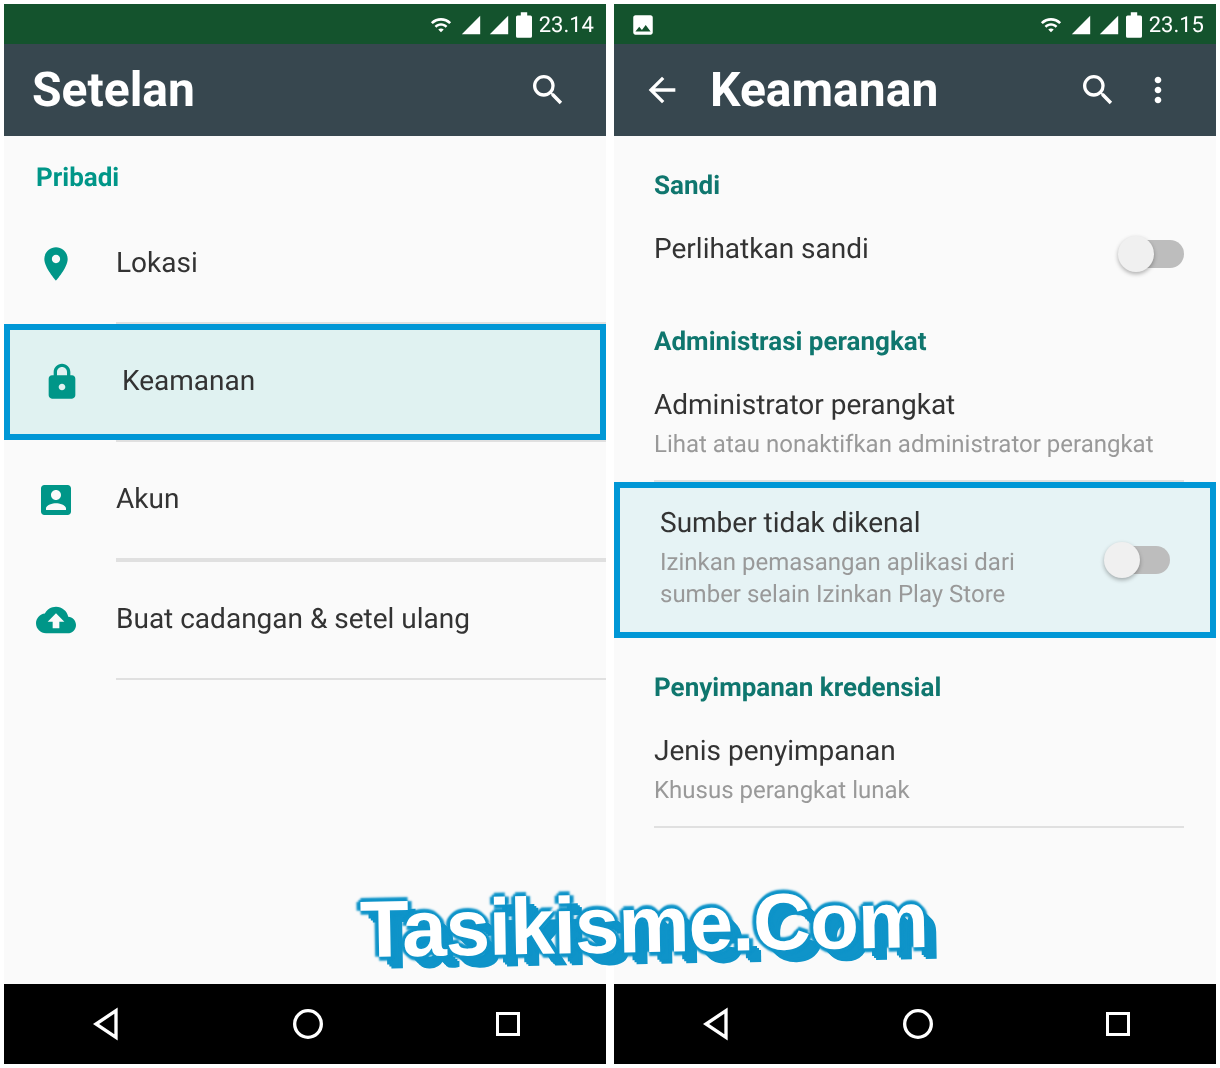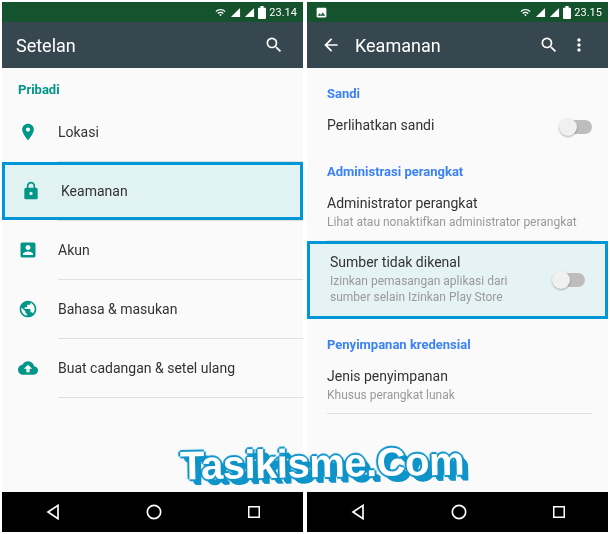--- a/index.html
+++ b/index.html
@@ -2,26 +2,26 @@
 <html><head>
 <meta charset="utf-8">
 <style>
 * { margin: 0; padding: 0; box-sizing: border-box; font-family: Roboto, Arial, sans-serif; }
 body { background: #fff; width: 610px; height: 534px; position: relative; overflow: hidden; }
 .container { display: flex; gap: 4px; padding: 2px; }
 .phone { width: 302px; background: #fff; position: relative; height: 530px; display: flex; flex-direction: column; }
 .statusbar { background: #14532d; color: #fff; height: 20px; display: flex; justify-content: flex-end; align-items: center; padding: 0 6px; font-size: 11px; gap: 3px; }
 .statusbar .left-icon { margin-right: auto; margin-left: 2px; }
 .appbar { background: #37474f; color: #fff; height: 46px; display: flex; align-items: center; padding: 0 14px; }
-.appbar-title { font-size: 18px; font-weight: 400; flex: 1; }
+.appbar-title { font-size: 24px; font-weight: 700; flex: 1; }
 .appbar-icon { width: 30px; display: flex; justify-content: center; align-items: center; }
 .appbar-back { width: 34px; display: flex; align-items: center; }
 .content { flex: 1; background: #fafafa; overflow: hidden; }
 .section-header { color: #009688; font-size: 13px; font-weight: 700; padding: 14px 16px 6px 16px; }
-.section-header.sub { color: #3b82f6; padding: 18px 16px 6px 20px; }
+.section-header.sub { color: #0f766e; padding: 18px 16px 6px 20px; }
 .list-item { display: flex; align-items: center; padding: 14px 12px; min-height: 58px; }
 .list-item .icon-col { width: 44px; display: flex; justify-content: flex-start; align-items: center; color: #009688; padding-left: 4px; }
 .list-item .text-col { flex: 1; }
 .list-item .text-col .label { font-size: 14px; color: #333; }
 .divider { height: 1px; background: #e0e0e0; margin-left: 56px; }
 .highlight { border: 3px solid #0097d6; background: #e0f2f1; }
 .right-item { padding: 10px 16px 10px 20px; }
 .right-item .title { font-size: 14px; color: #333; margin-bottom: 3px; }
 .right-item .subtitle { font-size: 12px; color: #999; line-height: 1.35; }
 .right-item.with-toggle { display: flex; align-items: center; }
@@ -104,30 +104,20 @@
             <svg width="20" height="20" viewBox="0 0 24 24" fill="#009688">
               <path d="M3 5v14c0 1.1.9 2 2 2h14c1.1 0 2-.9 2-2V5c0-1.1-.9-2-2-2H5c-1.1 0-2 .9-2 2zm12 4c0 1.66-1.34 3-3 3s-3-1.34-3-3 1.34-3 3-3 3 1.34 3 3zm-9 8c0-2 4-3.1 6-3.1s6 1.1 6 3.1v1H6v-1z"></path>
             </svg>
           </div>
         <div class="text-col">
             <div class="label">Akun</div>
           </div>
       </div>
       <div class="divider"></div>
 
-      <div class="list-item">
-        <div class="icon-col">
-            <svg width="20" height="20" viewBox="0 0 24 24" fill="#009688">
-              <path d="M12 2C6.48 2 2 6.48 2 12s4.48 10 10 10 10-4.48 10-10S17.52 2 12 2zm-1 17.93c-3.95-.49-7-3.85-7-7.93 0-.62.08-1.21.21-1.79L9 15v1c0 1.1.9 2 2 2v1.93zm6.9-2.54c-.26-.81-1-1.39-1.9-1.39h-1v-3c0-.55-.45-1-1-1H8v-2h2c.55 0 1-.45 1-1V7h2c1.1 0 2-.9 2-2v-.41c2.93 1.19 5 4.06 5 7.41 0 2.08-.8 3.97-2.1 5.39z"></path>
-            </svg>
-          </div>
-        <div class="text-col">
-            <div class="label">Bahasa &amp; masukan</div>
-          </div>
-      </div>
       <div class="divider"></div>
 
       <div class="list-item">
         <div class="icon-col">
             <svg width="20" height="20" viewBox="0 0 24 24" fill="#009688">
               <path d="M19.35 10.04C18.67 6.59 15.64 4 12 4 9.11 4 6.6 5.64 5.35 8.04 2.34 8.36 0 10.91 0 14c0 3.31 2.69 6 6 6h13c2.76 0 5-2.24 5-5 0-2.64-2.05-4.78-4.65-4.96zM14 13v4h-4v-4H7l5-5 5 5h-3z"></path>
             </svg>
           </div>
         <div class="text-col">
             <div class="label">Buat cadangan &amp; setel ulang</div>

